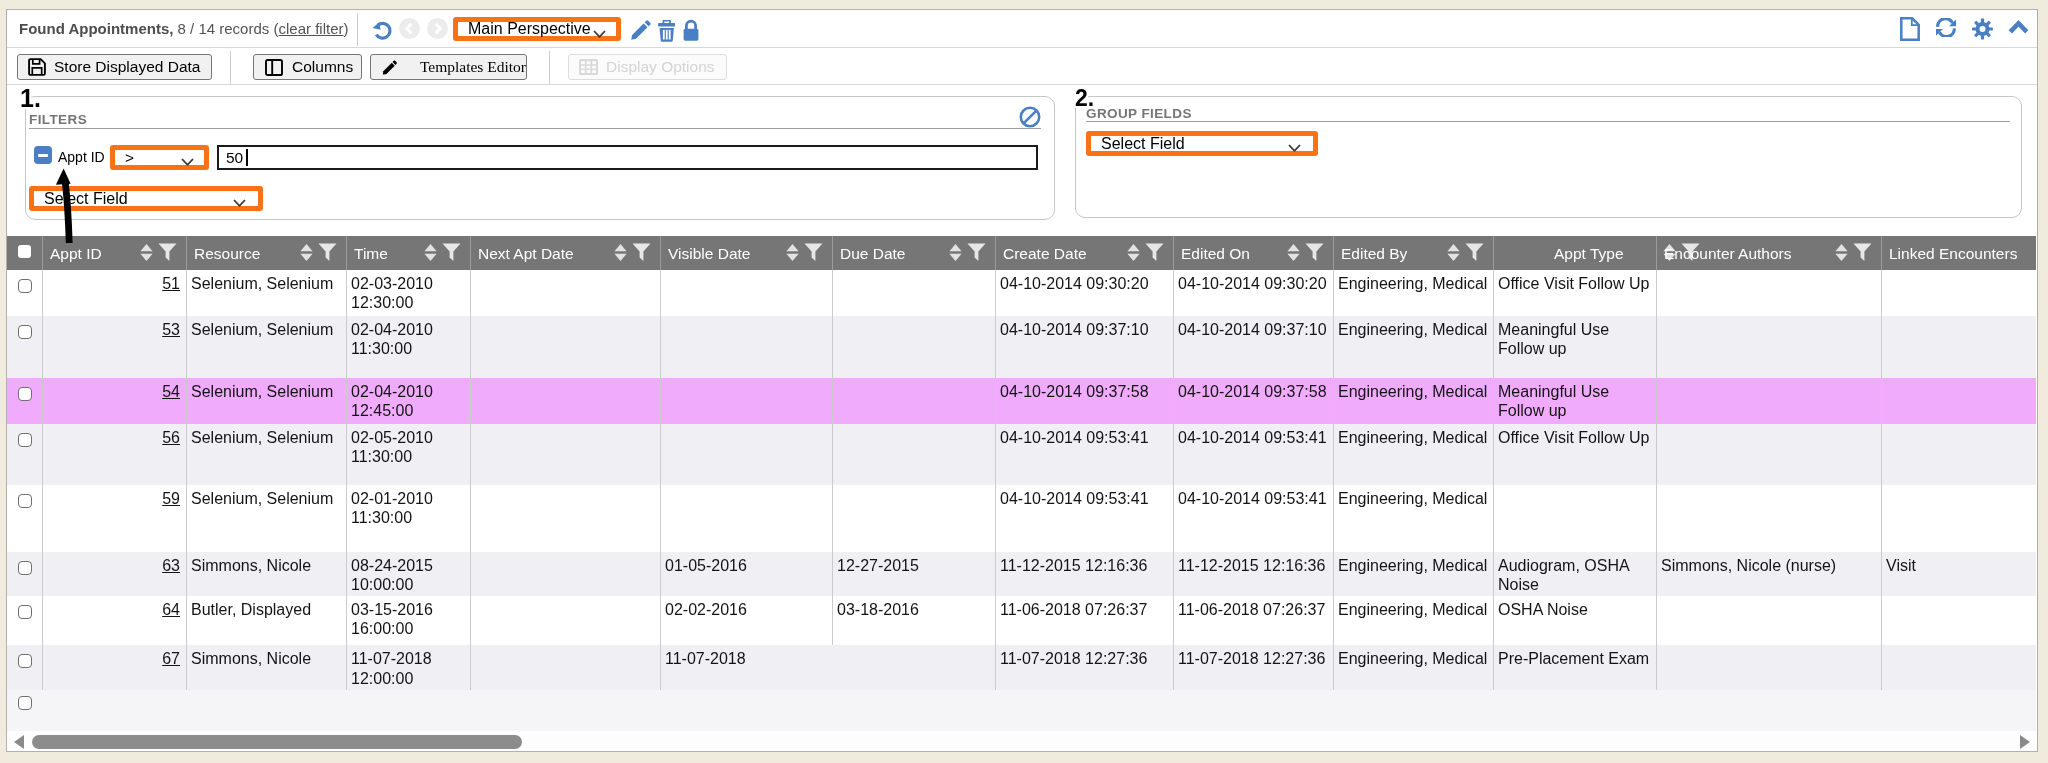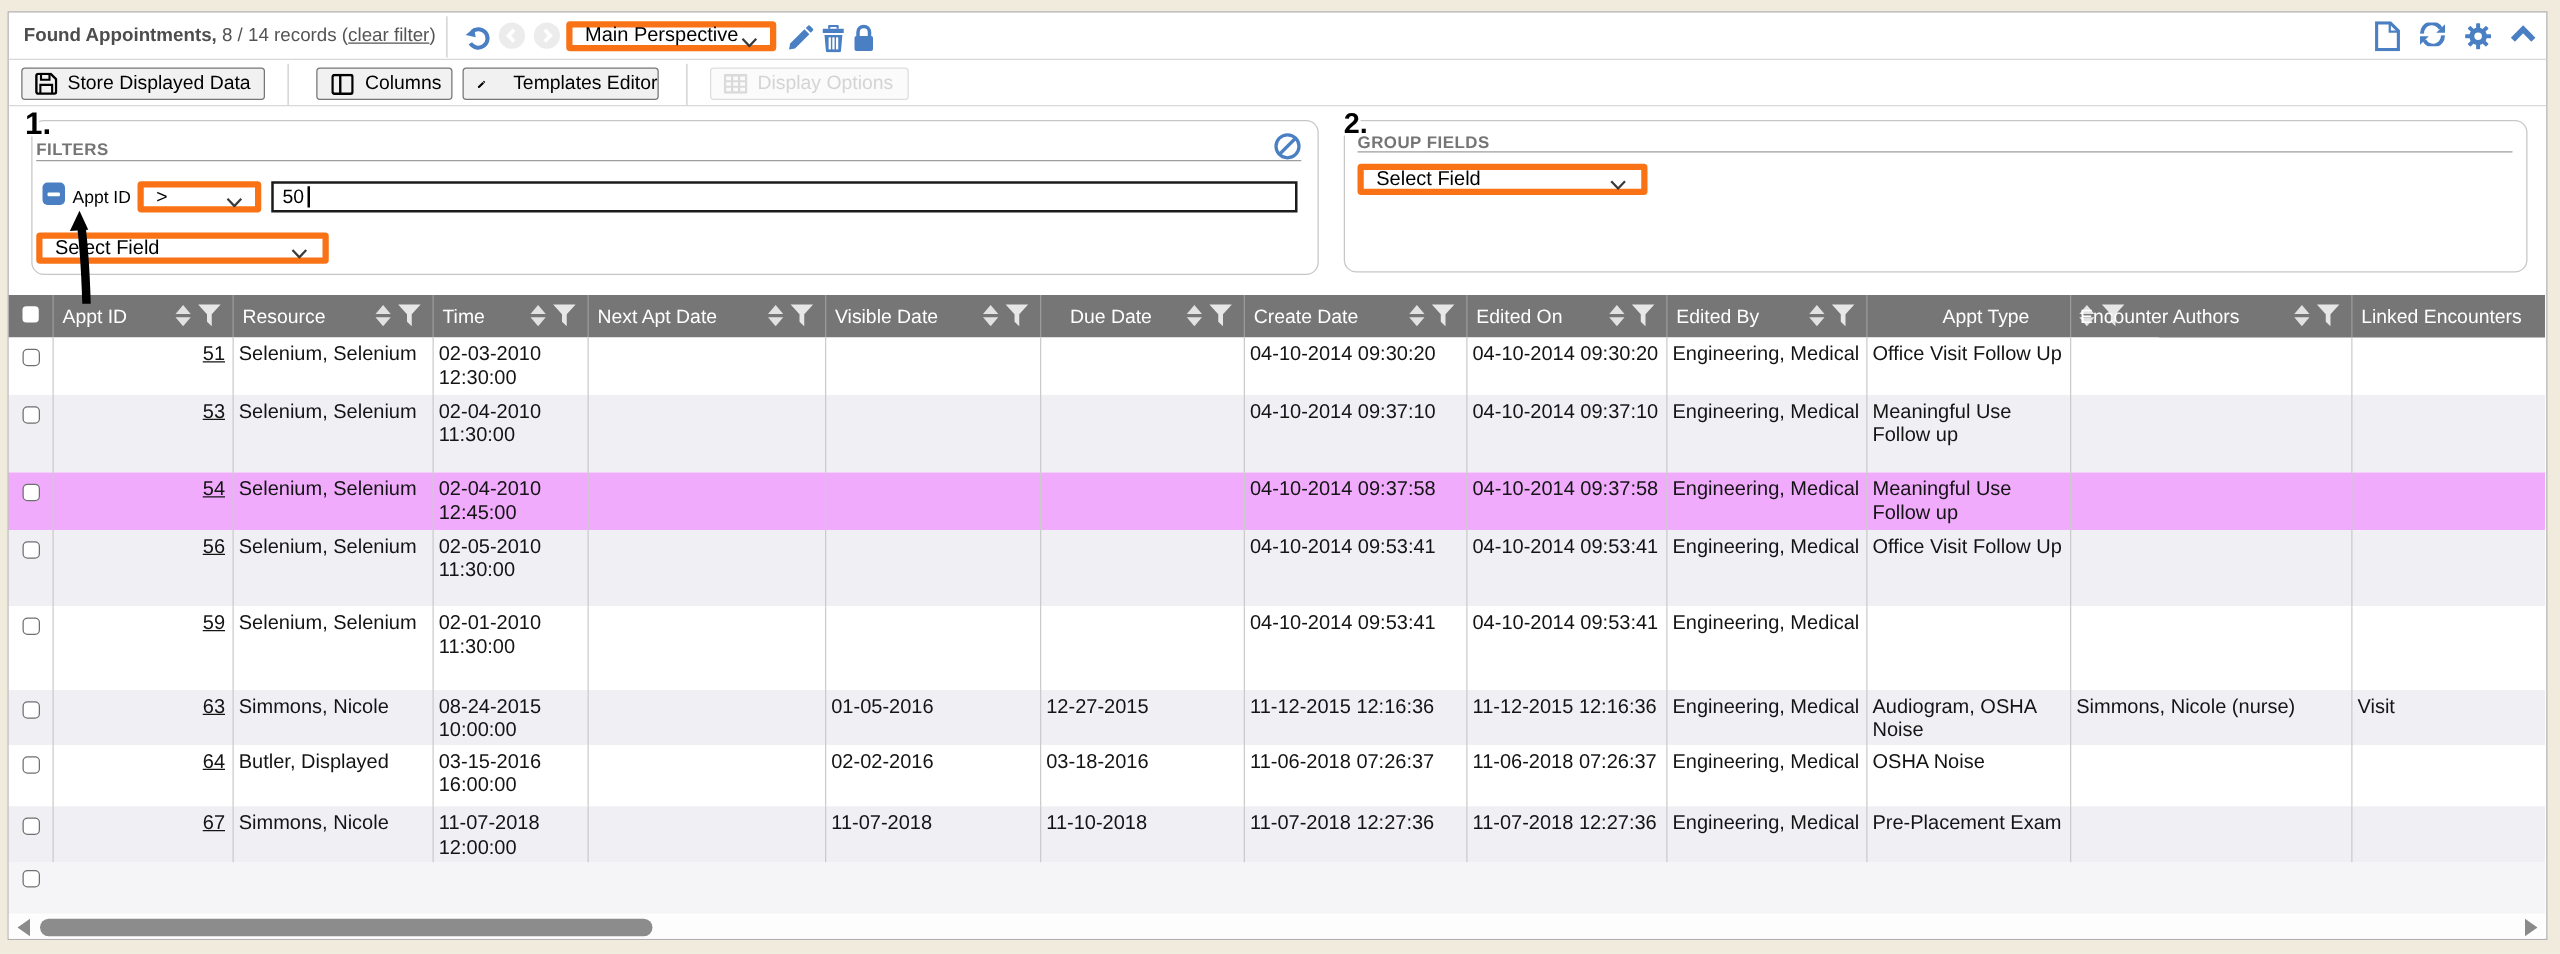--- a/index.html
+++ b/index.html
@@ -126,21 +126,21 @@
   <rect x="1" y="1" width="16" height="15" rx="1.6" fill="none" stroke="#000" stroke-width="1.9"></rect>
   <line x1="7.2" y1="1" x2="7.2" y2="16" stroke="#000" stroke-width="1.9"></line>
 </svg>
     <span style="margin-left:9px;">Columns</span>
   </div>
 <div class="btn" style="left:370px; top:54px; width:157px; padding-left:11px;">
     <svg width="17" height="17" viewBox="0 0 17 17">
   <path d="M1.4 12.5 L10.5 3.4 L13.6 6.5 L4.5 15.6 L0.9 16.1 Z" fill="#000"></path>
   <path d="M11.3 2.6 L12.5 1.4 Q13.3 0.6 14.1 1.4 L15.6 2.9 Q16.4 3.7 15.6 4.5 L14.4 5.7 Z" fill="#000"></path>
 </svg>
-    <span style="margin-left:22px;">Templates Editor</span>
+    <span style="margin-left:22px;font-family:Liberation Serif, serif;">Templates Editor</span>
   </div>
 <div class="btn disabled" style="left:568px; top:54px; width:159px; padding-left:10px;">
     <svg width="19" height="16" viewBox="0 0 19 16">
   <path d="M1.5 0 H17.5 Q19 0 19 1.5 V14.5 Q19 16 17.5 16 H1.5 Q0 16 0 14.5 V1.5 Q0 0 1.5 0 Z
            M2 2.2 H5.8 V5.2 H2 Z M7.6 2.2 H11.4 V5.2 H7.6 Z M13.2 2.2 H17 V5.2 H13.2 Z
            M2 6.7 H5.8 V9.6 H2 Z M7.6 6.7 H11.4 V9.6 H7.6 Z M13.2 6.7 H17 V9.6 H13.2 Z
            M2 11.1 H5.8 V14 H2 Z M7.6 11.1 H11.4 V14 H7.6 Z M13.2 11.1 H17 V14 H13.2 Z" fill="#dadada" fill-rule="evenodd"></path>
 </svg>
     <span style="margin-left:8px;">Display Options</span>
   </div>
@@ -241,21 +241,21 @@
       <svg width="13" height="17" viewBox="0 0 13 17" style="position:absolute; right:33.5px; top:8px;">
         <path d="M6.5 0 L12.6 7.2 L0.4 7.2 Z" fill="#e2e2e2"></path>
         <path d="M6.5 17 L12.6 9.8 L0.4 9.8 Z" fill="#e2e2e2"></path>
       </svg>
       <svg width="19" height="19" viewBox="0 0 19 19" style="position:absolute; right:9px; top:6.5px;">
         <path d="M0.5 0.5 H18.5 L11.4 8.4 V18 L7.6 14.4 V8.4 Z" fill="#e7e7e7"></path>
       </svg>
     </div>
   <div class="thsep" style="left:825px;"></div>
   <div class="th" style="left:825px; width:163px; height:33.5px;">
-      <span style="position:absolute; left:24px; top:8.5px; white-space:nowrap;">Due Date</span>
+      <span style="position:absolute; left:8px; top:8.5px; white-space:nowrap;">Due Date</span>
       <svg width="13" height="17" viewBox="0 0 13 17" style="position:absolute; right:33.5px; top:8px;">
         <path d="M6.5 0 L12.6 7.2 L0.4 7.2 Z" fill="#e2e2e2"></path>
         <path d="M6.5 17 L12.6 9.8 L0.4 9.8 Z" fill="#e2e2e2"></path>
       </svg>
       <svg width="19" height="19" viewBox="0 0 19 19" style="position:absolute; right:9px; top:6.5px;">
         <path d="M0.5 0.5 H18.5 L11.4 8.4 V18 L7.6 14.4 V8.4 Z" fill="#e7e7e7"></path>
       </svg>
     </div>
   <div class="thsep" style="left:988px;"></div>
   <div class="th" style="left:988px; width:178px; height:33.5px;">
@@ -422,21 +422,20 @@
   <div class="td" style="left:1649px; width:225px;"></div>
   <div class="td" style="left:1874px; width:155px;"></div>
 </div>
 <div class="trow" style="left:7px; top:645.4px; width:2029px; height:45.0px; background:#efeff4;">
   <div class="cb" style="left:10.5px; top:9px;"></div>
   <div class="td num" style="left:35px; width:144px;">67</div>
   <div class="td" style="left:179px; width:160px;">Simmons, Nicole</div>
   <div class="td" style="left:339px; width:124px;">11-07-2018<br>12:00:00</div>
   <div class="td" style="left:463px; width:190px;"></div>
   <div class="td" style="left:653px; width:172px;">11-07-2018</div>
-  <div class="td" style="left:825px; width:163px;">11-10-2018</div>
   <div class="td" style="left:988px; width:178px;">11-07-2018 12:27:36</div>
   <div class="td" style="left:1166px; width:160px;">11-07-2018 12:27:36</div>
   <div class="td" style="left:1326px; width:160px;">Engineering, Medical</div>
   <div class="td" style="left:1486px; width:163px;">Pre-Placement Exam</div>
   <div class="td" style="left:1649px; width:225px;"></div>
   <div class="td" style="left:1874px; width:155px;"></div>
 </div>
 <div class="abs" style="left:7px; top:690.4px; width:2029px; height:40.60000000000002px; background:#f5f5f7;">
   <div class="cb" style="left:10.5px; top:6px;"></div>
 </div>

